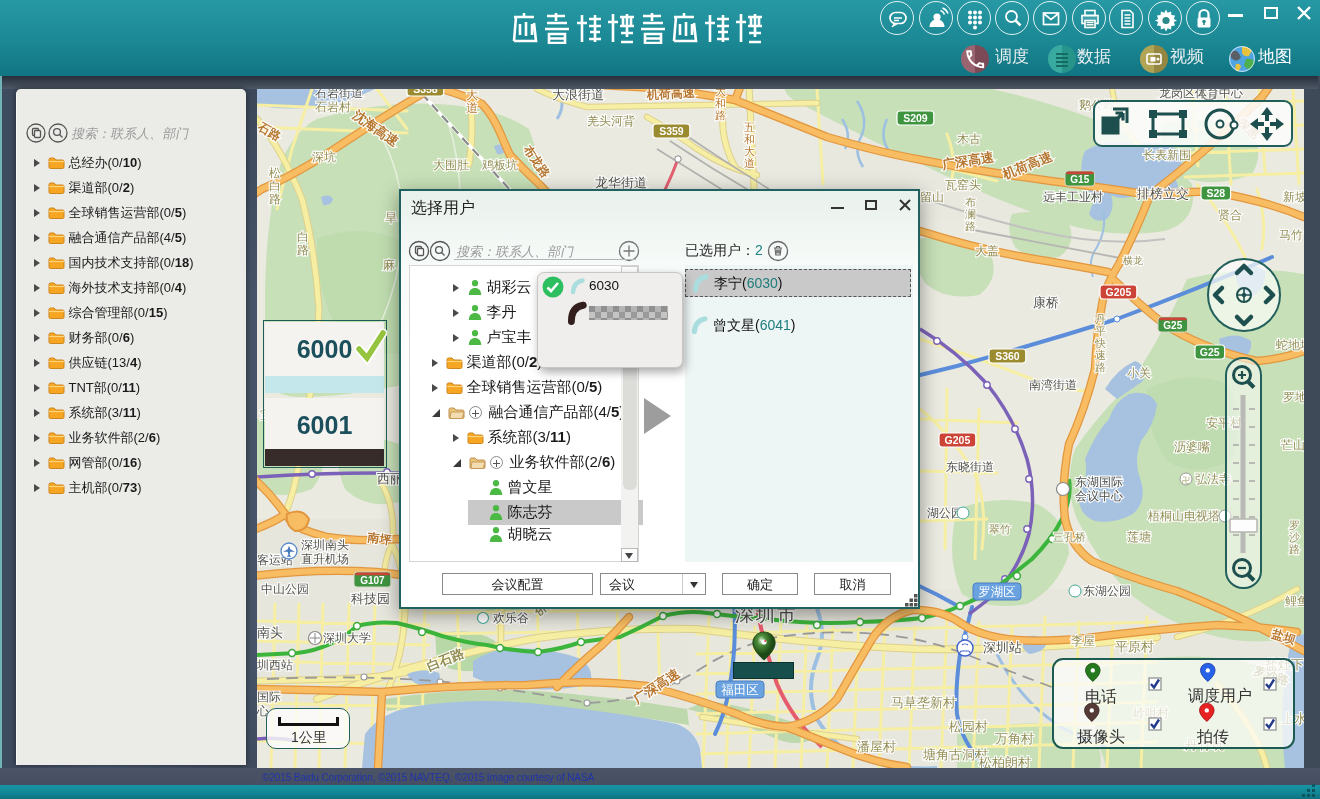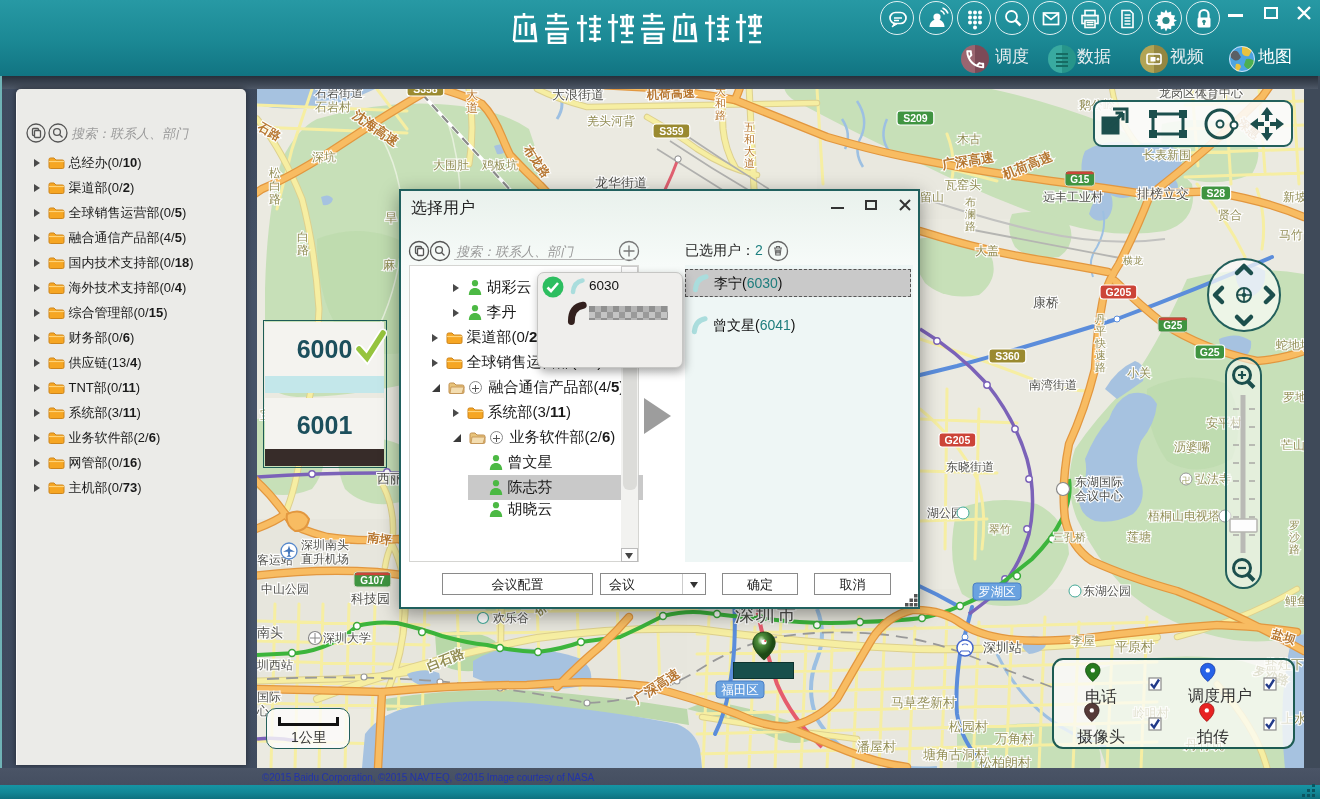--- a/index.html
+++ b/index.html
@@ -796,20 +796,28 @@
         </div>
         <div class="trow" style="height:25px">
           <span class="arr" style="margin-left:42px"></span>
           <svg class="fold" width="16" height="17" viewBox="0 0 16 17">
             <circle cx="8" cy="4.2" r="3.1" fill="#4cb944"></circle>
             <path d="M1.8,16 c0,-4.6 2.7,-7 6.2,-7 s6.2,2.4 6.2,7 z" fill="#4cb944"></path>
           </svg>
           <span>李丹</span>
         </div>
         <div class="trow" style="height:25px">
+          <span class="arr" style="margin-left:42px"></span>
+          <svg class="fold" width="16" height="17" viewBox="0 0 16 17">
+            <circle cx="8" cy="4.2" r="3.1" fill="#4cb944"></circle>
+            <path d="M1.8,16 c0,-4.6 2.7,-7 6.2,-7 s6.2,2.4 6.2,7 z" fill="#4cb944"></path>
+          </svg>
+          <span>卢宝丰</span>
+        </div>
+        <div class="trow" style="height:25px">
           <span class="arr" style="margin-left:21px"></span>
           <svg class="fold" width="17" height="14" viewBox="0 0 17 14">
             <path d="M1,3.5 Q1,2 2.5,2 H6 L8,4 H14.5 Q16,4 16,5.5 V11 Q16,12.5 14.5,12.5 H2.5 Q1,12.5 1,11 Z" fill="#f6a623" stroke="#cd851d" stroke-width="1"></path>
             <path d="M1,5.5 H16" stroke="#ffd47a" stroke-width="1.2"></path>
           </svg>
           <span>渠道部(0/<b>2</b>)</span>
         </div>
         <div class="trow" style="height:25px">
           <span class="arr" style="margin-left:21px"></span>
           <svg class="fold" width="17" height="14" viewBox="0 0 17 14">

